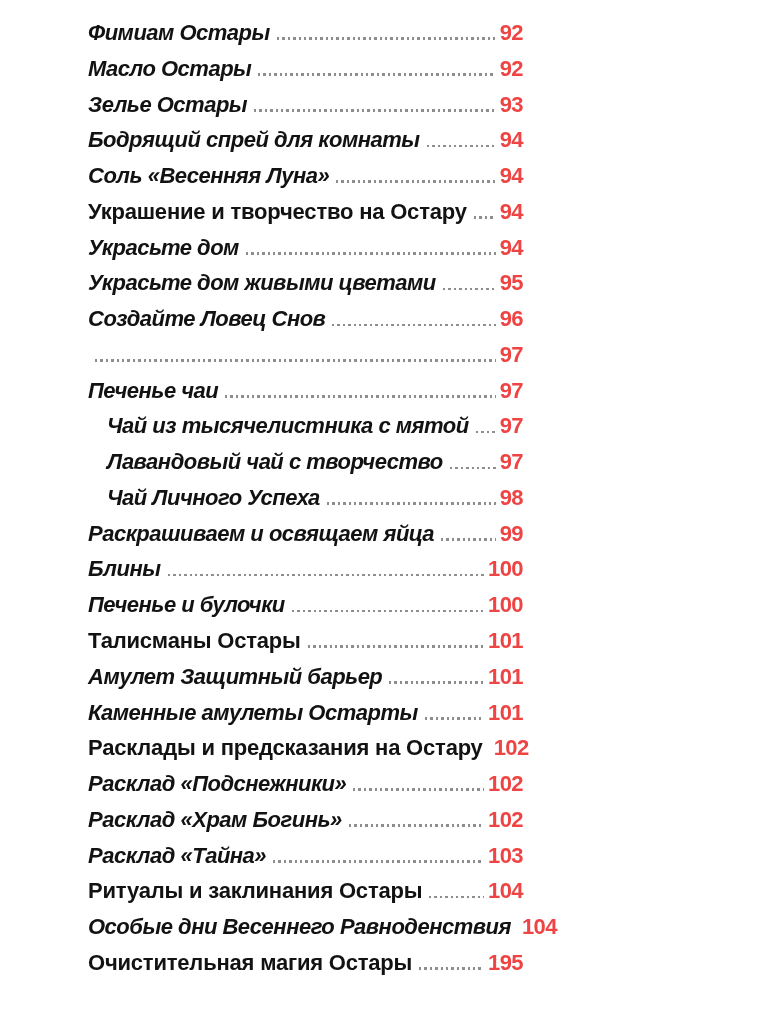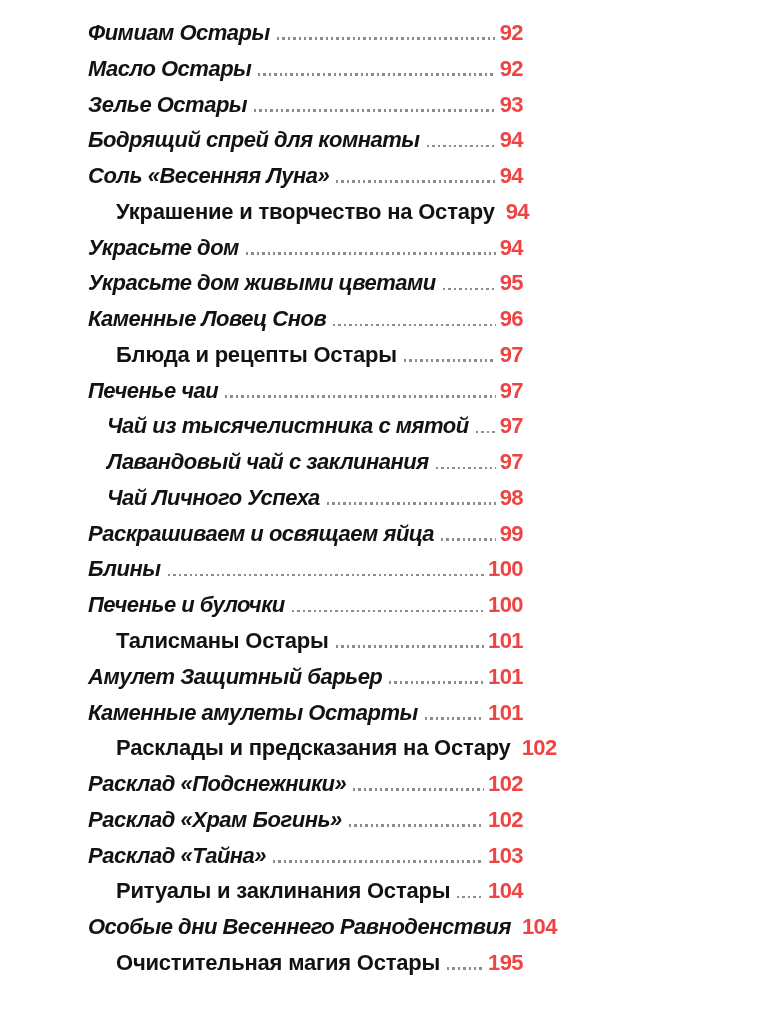--- a/index.html
+++ b/index.html
@@ -30,21 +30,20 @@
     font-weight: 700;
     white-space: nowrap;
   }
   .toc-row.italic .title {
     font-style: italic;
     letter-spacing: -0.5px;
   }
   .toc-row.upright .title {
     font-style: normal;
     letter-spacing: -0.2px;
-    margin-left: 28px;
   }
   .leader {
     flex: 1;
     height: 2.6px;
     margin: 0 4px 1px 7px;
     background-image: repeating-linear-gradient(
       to right,
       #8d8d8d 0, #8d8d8d 2.4px,
       transparent 2.4px, transparent 5.4px
     );
@@ -95,41 +94,40 @@
     <span class="title">Украсьте дом</span>
     <span class="leader"></span>
     <span class="pagenum">94</span>
   </div>
       <div class="toc-row italic">
     <span class="title">Украсьте дом живыми цветами</span>
     <span class="leader"></span>
     <span class="pagenum">95</span>
   </div>
       <div class="toc-row italic">
-    <span class="title">Каменные Ловец Снов</span>
+    <span class="title">Создайте Ловец Снов</span>
     <span class="leader"></span>
     <span class="pagenum">96</span>
   </div>
       <div class="toc-row upright">
-    <span class="title">Блюда и рецепты Остары</span>
     <span class="leader"></span>
     <span class="pagenum">97</span>
   </div>
       <div class="toc-row italic">
     <span class="title">Печенье чаи</span>
     <span class="leader"></span>
     <span class="pagenum">97</span>
   </div>
       <div class="toc-row italic sub">
     <span class="title">Чай из тысячелистника с мятой</span>
     <span class="leader"></span>
     <span class="pagenum">97</span>
   </div>
       <div class="toc-row italic sub">
-    <span class="title">Лавандовый чай с заклинания</span>
+    <span class="title">Лавандовый чай с творчество</span>
     <span class="leader"></span>
     <span class="pagenum">97</span>
   </div>
       <div class="toc-row italic sub">
     <span class="title">Чай Личного Успеха</span>
     <span class="leader"></span>
     <span class="pagenum">98</span>
   </div>
       <div class="toc-row italic">
     <span class="title">Раскрашиваем и освящаем яйца</span>

